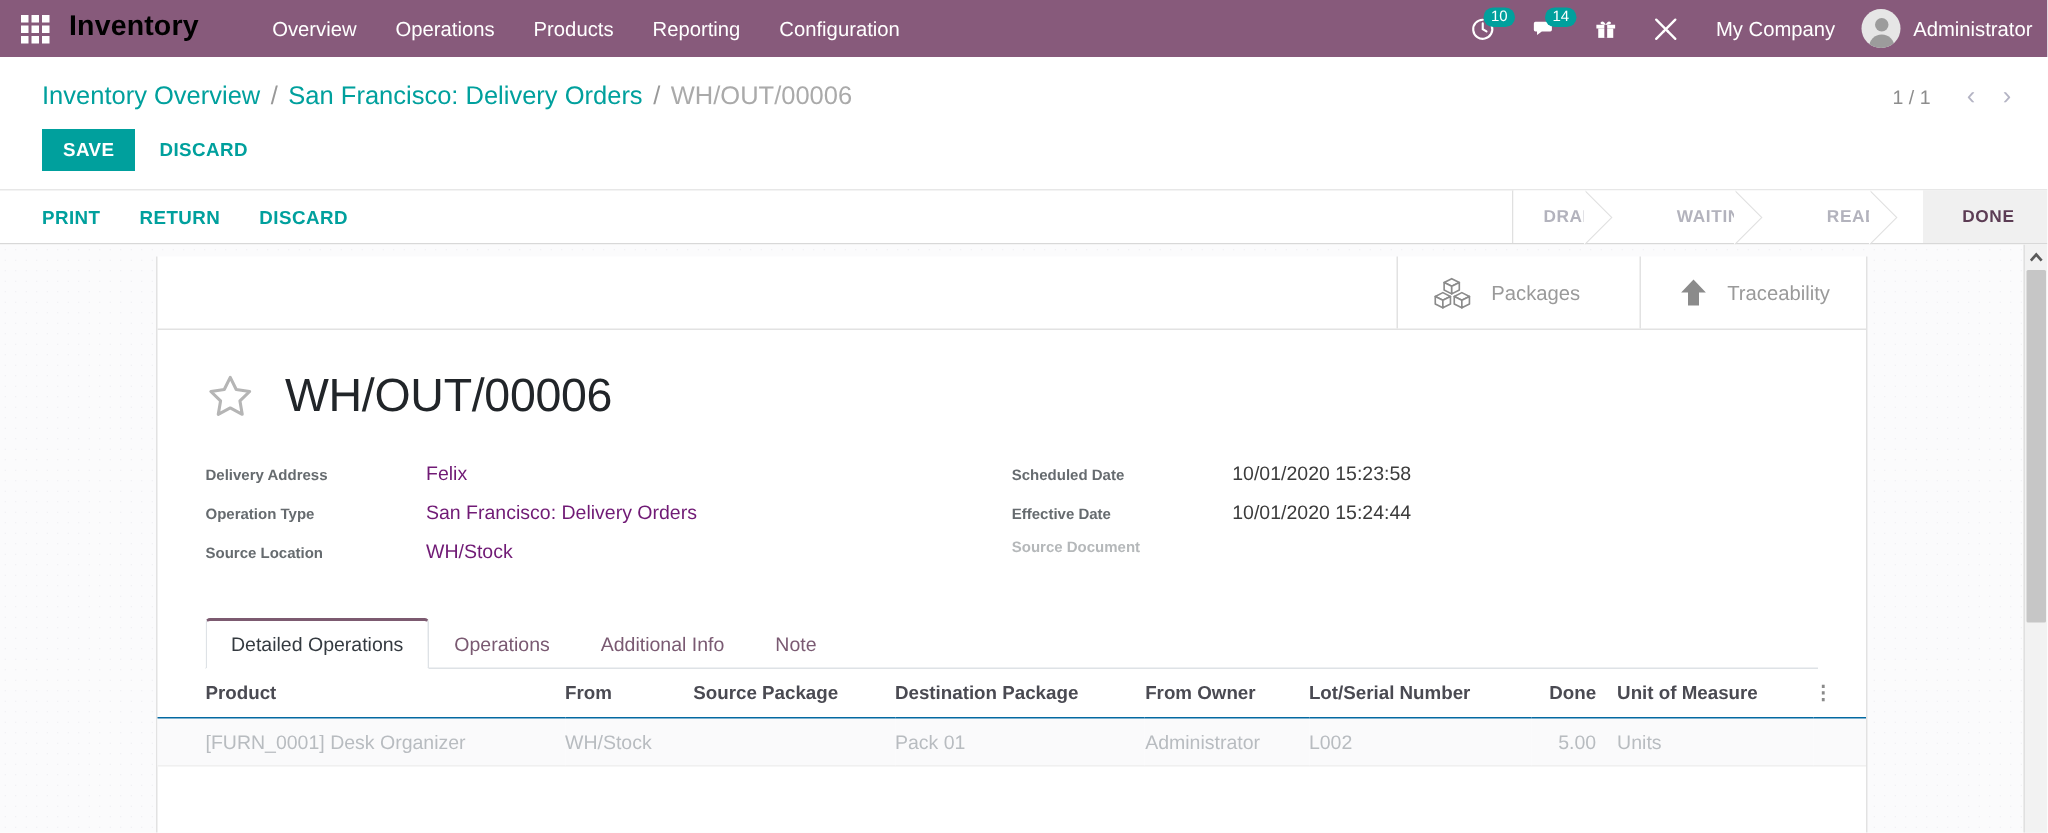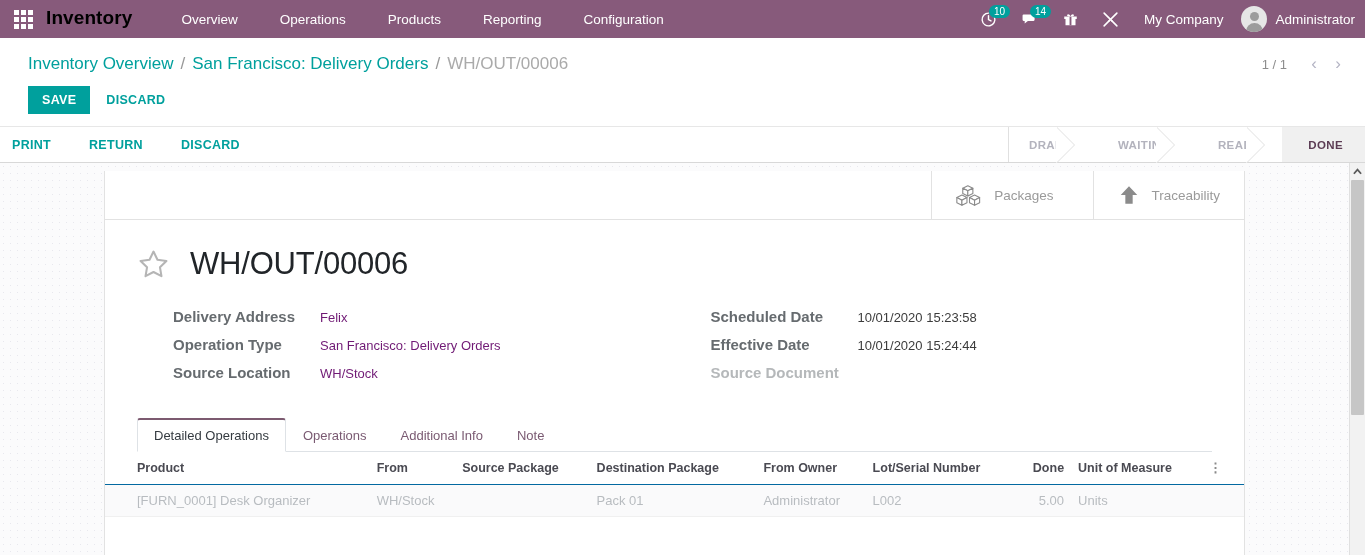--- a/index.html
+++ b/index.html
@@ -36,21 +36,21 @@
   .apps-grid i { display: block; width: 5px; height: 5px; background: #ffffff; }
   .brand {
     font-size: 19px;
     font-weight: bold;
     letter-spacing: .1px;
     margin-right: 36px;
     padding-bottom: 2px;
     cursor: pointer;
     color: #000000;
   }
-  .menu-items { display: flex; align-items: flex-end; gap: 16px; }
+  .menu-items { display: flex; align-items: flex-end; gap: 0px; }
   .menu-item {
     font-size: 13.5px;
     padding: 10px 13px;
     color: #ffffff;
     cursor: pointer;
     white-space: nowrap;
   }
   .nav-right {
     margin-left: auto;
     display: flex;
@@ -147,21 +147,21 @@
 
   
   .statusbar-row {
     display: flex; align-items: stretch;
     border-top: 1px solid #e7e7e7;
     border-bottom: 1px solid #d8d8d8;
     background: #fff;
     height: 37px;
     position: relative;
   }
-  .action-buttons { display: flex; align-items: center; padding-left: 0; gap: 14px; }
+  .action-buttons { display: flex; align-items: center; padding-left: 16px; gap: 2px; }
   .act-btn {
     background: transparent; border: none;
     color: #00A09D; font-size: 12.5px; font-weight: bold;
     padding: 6px 12px; cursor: pointer; letter-spacing: .3px;
   }
   .statusbar {
     margin-left: auto;
     display: flex; align-items: stretch;
     border-left: 1px solid #e0e0e0;
   }
@@ -241,21 +241,21 @@
     font-size: 31px; font-weight: normal; color: #212529;
     letter-spacing: -.2px;
   }
 
   
   .groups { display: flex; gap: 0; margin-bottom: 26px; }
   .group { width: 50%; padding-right: 30px; }
   .field-row { display: flex; align-items: baseline; margin-bottom: 11px; }
   .field-label {
     width: 147px; flex: 0 0 147px;
-    font-size: 15px; font-weight: bold; color: #666b6f; margin-left: 36px;
+    font-size: 10px; font-weight: bold; color: #666b6f;
   }
   .field-label.empty { color: #b5b8ba; }
   .field-value { font-size: 13px; color: #3c3c3c; }
   .field-value.link { color: #701a75; cursor: pointer; }
 
   
   .notebook { margin-top: 4px; }
   .tabs { display: flex; border-bottom: 1px solid #dee2e6; }
   .tab {
     padding: 9px 16px 8px 16px;

